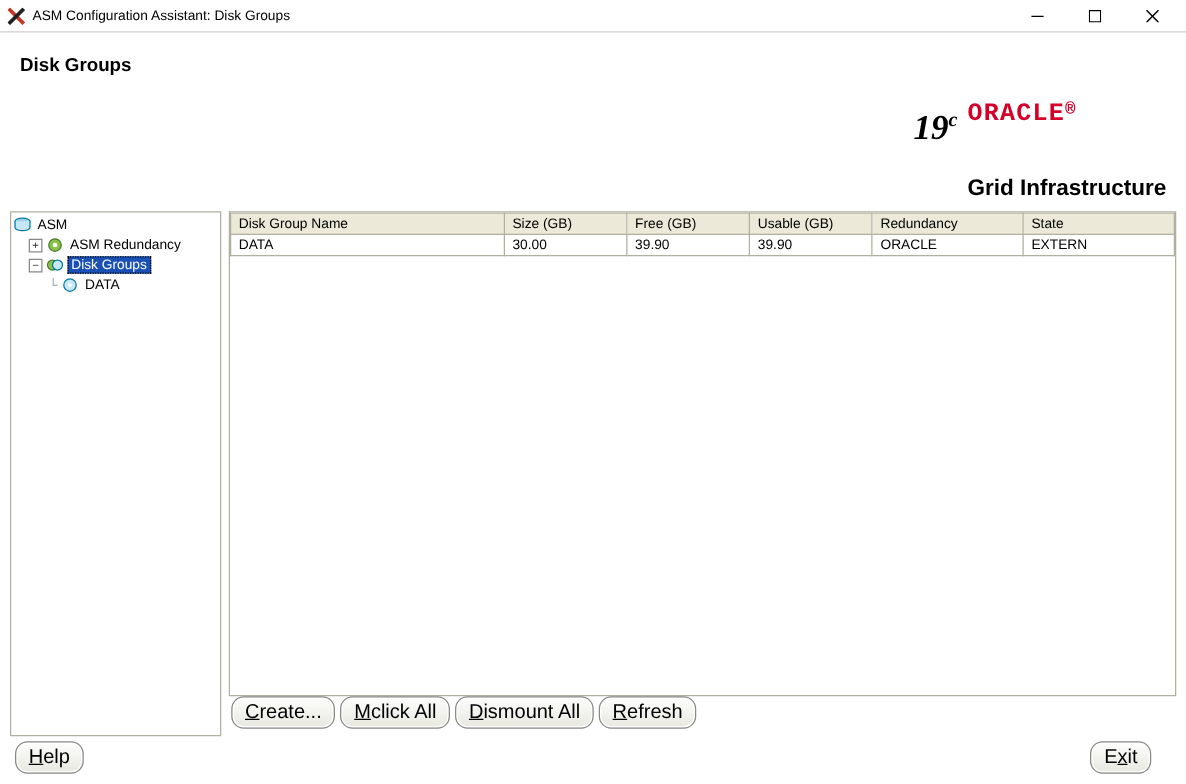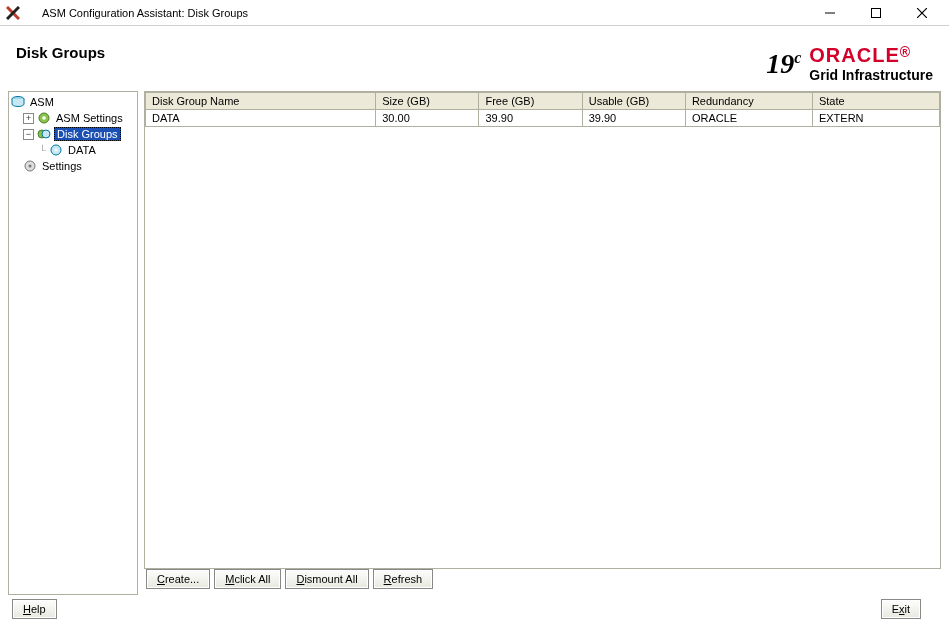--- a/index.html
+++ b/index.html
@@ -19,21 +19,21 @@
       display: flex;
       align-items: center;
       justify-content: space-between;
       padding: 0 4px 0 6px;
       border-bottom: 1px solid #d0d0d0;
       background: #fff;
     }
     .titlebar-left {
       display: flex;
       align-items: center;
-      gap: 22px;
+      gap: 6px;
       justify-content: center;
     }
     .title-x-icon {
       width: 14px; height: 14px; display: inline-block;
     }
     .win-controls { display: flex; align-items: center; gap: 16px; padding-right: 8px; }
     .win-btn { width: 30px; height: 24px; display: flex; align-items: center; justify-content: center; cursor: default; }
     
     .header {
       display: flex;
@@ -55,40 +55,42 @@
     .oracle-19c {
       font-family: Georgia, "Times New Roman", serif;
       font-size: 28px;
       font-weight: bold;
       font-style: italic;
       color: #000;
     }
     .oracle-19c sup { font-size: 16px; vertical-align: super; font-style: italic;}
     .oracle-right { display: flex; flex-direction: column; align-items: flex-start; }
     .oracle-name {
-      font-family: Liberation Sans, sans-serif;
+      font-family: Liberation Mono, monospace;
       font-size: 20px;
       font-weight: bold;
       color: #d4002a;
       letter-spacing: 1px;
+      margin-top: 36px;
     }
     .oracle-sub {
-      font-size: 14px;
-      font-weight: bold;
-      color: #000;
+      font-size: 18px;
+      font-weight: bold;
+      color: #000;
+      margin-top: 37px;
     }
     
     .body-row {
       display: flex;
       flex: 1;
       min-height: 0;
       padding: 0 8px 0 8px;
     }
     .sidebar {
-      width: 130px;
+      width: 169px;
       border: 1px solid #b0b0a0;
       background: #fff;
       display: flex;
       flex-direction: column;
       padding: 2px 0;
     }
     .tree-item {
       display: flex; align-items: center; gap: 3px;
       padding: 1px 2px;
       white-space: nowrap;
@@ -126,23 +128,23 @@
     th { background: #ece9d8; }
     .note {
       padding: 8px 4px 6px 4px;
       color: #000;
     }
     .btn-row { display: flex; gap: 4px; padding: 0 2px 6px 2px; }
     .btn {
       border: 1px solid #888;
       background: linear-gradient(#fdfdfd,#e8e8e0);
       padding: 3px 10px;
-      font-size: 11px;
+      font-size: 16px;
       cursor: default;
-      border-radius: 0;
+      border-radius: 10px;
       box-shadow: 0 0 0 1px #fff inset;
     }
     .btn .ul { text-decoration: underline; }
     
     .footer {
       display: flex;
       justify-content: space-between;
       padding: 4px 28px 8px 12px;
     }
   </style>
@@ -203,50 +205,41 @@
       <span class="tree-label">ASM</span>
     </div>
     <div class="tree-item indent-1">
       <span class="tree-toggle">+</span>
       <span class="tree-icon">
         <svg viewBox="0 0 14 14" width="14" height="14">
             <circle cx="7" cy="7" r="5" fill="#8bc34a" stroke="#4a7c2a"></circle>
             <circle cx="7" cy="7" r="1.8" fill="#fff"></circle>
           </svg>
       </span>
-      <span class="tree-label">ASM Settings</span>
+      <span class="tree-label">ASM Redundancy</span>
     </div>
     <div class="tree-item indent-1">
       <span class="tree-toggle">−</span>
       <span class="tree-icon">
         <svg viewBox="0 0 14 14" width="14" height="14">
             <circle cx="5" cy="7" r="4" fill="#8bc34a" stroke="#4a7c2a"></circle>
             <circle cx="9" cy="7" r="4" fill="#c6e8f4" stroke="#0078a0"></circle>
           </svg>
       </span>
       <span class="tree-label selected">Disk Groups</span>
     </div>
     <div class="tree-item indent-2">
       <span class="tree-conn">└</span>
       <span class="tree-icon">
         <svg viewBox="0 0 14 14" width="14" height="14">
             <circle cx="7" cy="7" r="5" fill="#c6e8f4" stroke="#0078a0"></circle>
             <circle cx="7" cy="7" r="1.5" fill="#fff"></circle>
           </svg>
       </span>
       <span class="tree-label">DATA</span>
-    </div>
-    <div class="tree-item indent-1">
-      <span class="tree-icon">
-        <svg viewBox="0 0 14 14" width="14" height="14">
-            <circle cx="7" cy="7" r="5" fill="#ddd" stroke="#777"></circle>
-            <circle cx="7" cy="7" r="1.5" fill="#777"></circle>
-          </svg>
-      </span>
-      <span class="tree-label">Settings</span>
     </div>
   </div>
 
   <div class="main">
     <div class="table-wrap">
       <table>
         <colgroup>
           <col style="width:29%">
             <col style="width:13%">
             <col style="width:13%">

